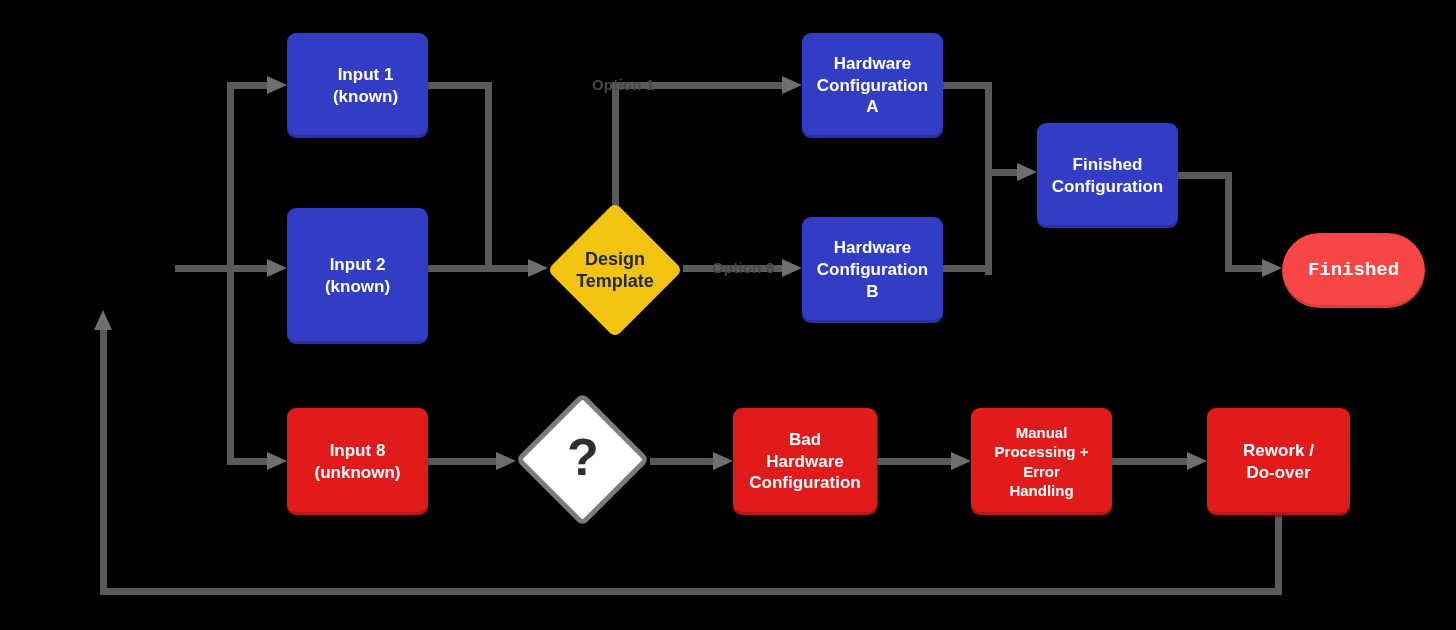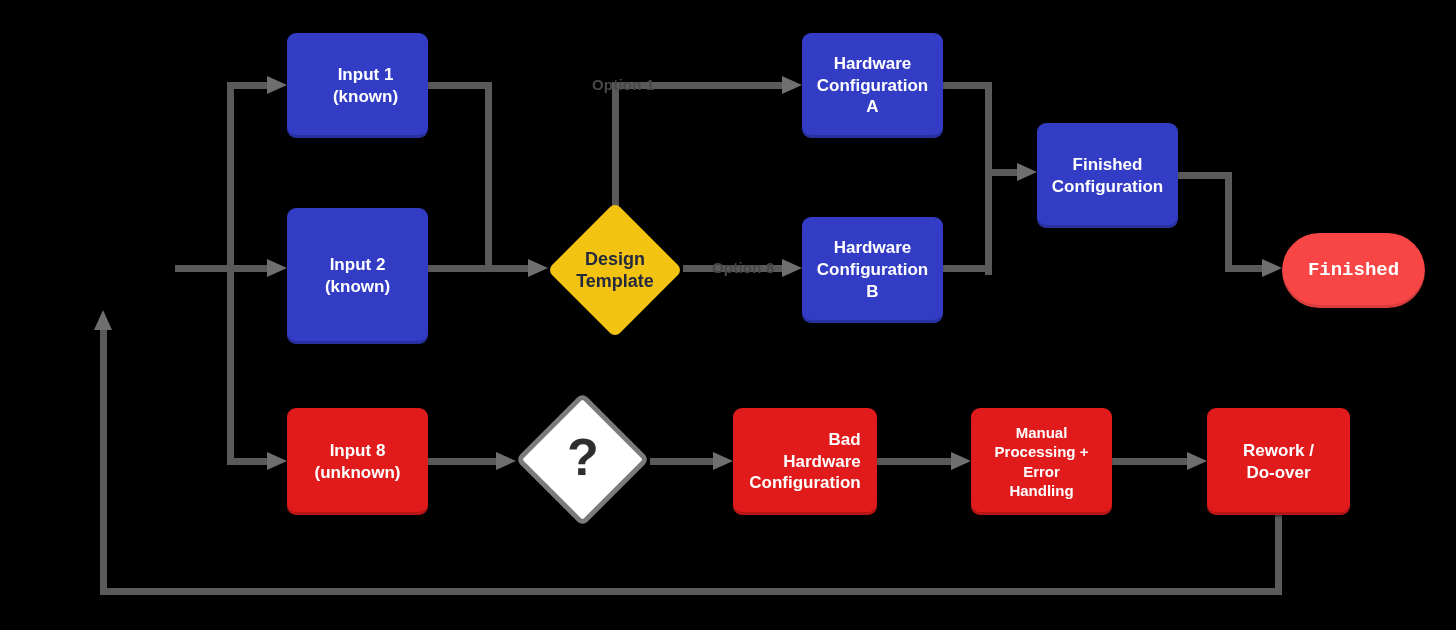--- a/index.html
+++ b/index.html
@@ -172,21 +172,21 @@
 
   <div class="node node-box blue" style="left:1037px;top:123px;width:141px;height:105px;">
     <span>Finished
 Configuration</span>
   </div>
 
   <div class="node pill pill-finished" style="left:1282px;top:233px;width:143px;height:75px;font-family:Liberation Mono, monospace;">
     <span>Finished</span>
   </div>
 
-  <div class="node node-box red" style="left:733px;top:408px;width:144px;height:107px;text-align:right;">
+  <div class="node node-box red" style="left:733px;top:408px;width:144px;height:107px;">
     <span>Bad
 Hardware
 Configuration</span>
   </div>
 
   <div class="node node-box red" style="left:971px;top:408px;width:141px;height:107px;font-size:15px;">
     <span>Manual
 Processing +
 Error
 Handling</span>

